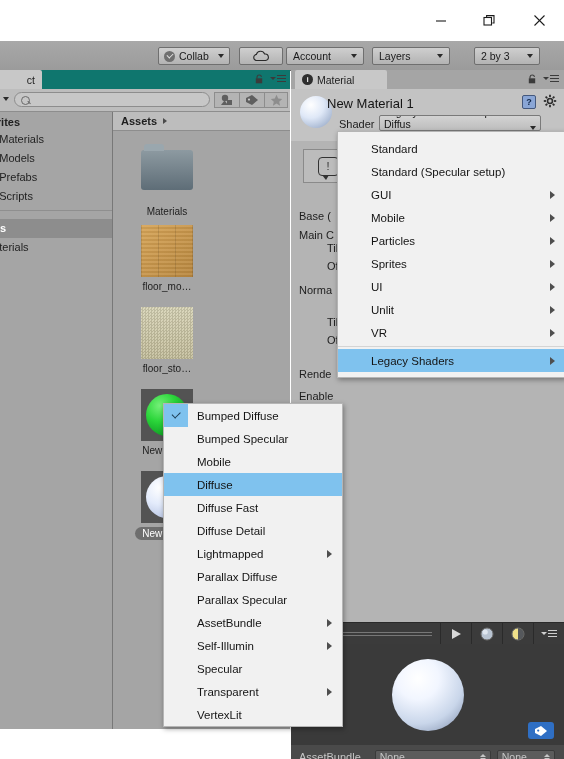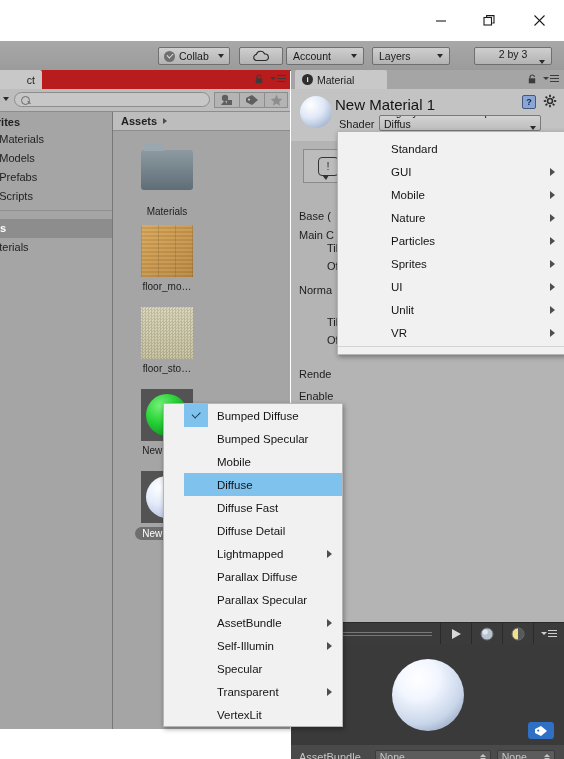--- a/index.html
+++ b/index.html
@@ -32,21 +32,21 @@
   .tbtn .lbl{white-space:nowrap;}
   .caret{width:0;height:0;border-left:3.5px solid transparent;border-right:3.5px solid transparent;border-top:4px solid #2a2a2a;}
 
   
   .collab-ic{width:11px;height:11px;border-radius:50%;background:#6f6f6f;
     display:flex;align-items:center;justify-content:center;}
   .collab-ic:after{content:"";width:5px;height:2.5px;border-left:1.6px solid #e6e6e6;border-bottom:1.6px solid #e6e6e6;transform:rotate(-45deg) translate(0.5px,-0.7px);}
 
   
   #project{left:0;top:70px;width:290px;height:659px;background:#a5a5a5;}
-  #proj-tabstrip{position:absolute;left:0;top:0;width:290px;height:19px;background:#b91c1c;}
+  #proj-tabstrip{position:absolute;left:0;top:0;width:290px;height:19px;background:#0f766e;}
   #proj-tab{position:absolute;left:-22px;top:0;width:64px;height:19px;
     background:#c8c8c8;border-radius:2px 2px 0 0;
     display:flex;align-items:center;justify-content:flex-end;padding-right:7px;
     font-size:10.5px;color:#1c1c1c;box-sizing:border-box;}
   .lockic{position:absolute;top:4px;width:9px;height:10px;}
   .menuic{position:absolute;top:5px;display:flex;align-items:center;gap:1px;}
   .menuic .tri{width:0;height:0;border-left:3px solid transparent;border-right:3px solid transparent;border-top:3.5px solid #3b3b3b;}
   .menuic .bars{display:flex;flex-direction:column;gap:1.5px;}
   .menuic .bars i{display:block;width:9px;height:1.4px;background:#3b3b3b;}
 
@@ -93,21 +93,21 @@
   
   #inspector{left:291px;top:70px;width:273px;height:689px;background:#a5a5a5;}
   #insp-tabstrip{position:absolute;left:0;top:0;width:273px;height:19px;background:#a5a5a5;}
   #insp-tab{position:absolute;left:4px;top:0;width:92px;height:19px;background:#c8c8c8;border-radius:2px 2px 0 0;
     display:flex;align-items:center;padding-left:7px;gap:4px;font-size:10.5px;color:#1c1c1c;box-sizing:border-box;}
   .info-ic{width:11px;height:11px;border-radius:50%;background:#2e2e2e;color:#e8e8e8;font-size:8px;font-weight:bold;
     display:flex;align-items:center;justify-content:center;line-height:1;}
   #insp-head{position:absolute;left:0;top:19px;width:273px;height:52px;background:#c3c3c3;border-bottom:1px solid #8d8d8d;}
   .mat-icon{position:absolute;left:9px;top:7px;width:32px;height:32px;border-radius:50%;
     background:radial-gradient(circle at 34% 28%,#ffffff,#dfe8f7 42%,#9fb0cc 85%,#7b8aa6 100%);}
-  .mat-title{position:absolute;left:44px;top:7px;font-size:15px;color:#141414;}
+  .mat-title{position:absolute;left:36px;top:7px;font-size:13px;color:#141414;}
   .shader-lbl{position:absolute;left:48px;top:29px;font-size:11px;color:#1c1c1c;}
   #shader-dd{position:absolute;left:88px;top:26px;width:162px;height:16px;
     background:linear-gradient(#d3d3d3,#bdbdbd);border:1px solid #7a7a7a;border-radius:2px;
     display:flex;align-items:flex-end;padding:0 4px;font-size:10.5px;color:#141414;box-sizing:border-box;overflow:hidden;}
   .help-ic{position:absolute;right:28px;top:6px;width:14px;height:14px;background:#8aa6d6;border:1px solid #44587d;border-radius:2px;
     color:#0f2546;font-size:9px;font-weight:bold;display:flex;align-items:center;justify-content:center;box-sizing:border-box;}
   .gear-ic{position:absolute;right:6px;top:5px;width:15px;height:15px;}
 
   #insp-body{position:absolute;left:0;top:71px;width:273px;height:481px;background:#b4b4b4;}
   .warnbox{position:absolute;left:12px;top:8px;width:50px;height:34px;background:#bcbcbc;border:1px solid #8a8a8a;
@@ -137,21 +137,21 @@
   .ab-dd{height:15px;background:#5c5c5c;border:1px solid #3a3a3a;border-radius:2px;color:#c6c6c6;font-size:10.5px;
     display:flex;align-items:center;padding:0 4px;box-sizing:border-box;}
   .stepper{display:flex;flex-direction:column;gap:1px;margin-left:auto;}
   .stepper i{display:block;width:0;height:0;border-left:3px solid transparent;border-right:3px solid transparent;}
   .stepper i.up{border-bottom:3px solid #c6c6c6;}
   .stepper i.dn{border-top:3px solid #c6c6c6;}
 
   
   .menu{position:absolute;background:#f1f1f1;border:1px solid #b5b5b5;box-shadow:1px 2px 5px rgba(0,0,0,.35);
     font-size:11.5px;color:#141414;z-index:50;}
-  .mi{height:23px;display:flex;align-items:center;padding-left:33px;padding-right:10px;box-sizing:border-box;white-space:nowrap;position:relative;margin-left:20px;}
+  .mi{height:23px;display:flex;align-items:center;padding-left:33px;padding-right:10px;box-sizing:border-box;white-space:nowrap;position:relative;}
   .mi.hl{background:#7fc2ee;}
   .mi .arw{position:absolute;right:10px;top:50%;transform:translateY(-50%);
     width:0;height:0;border-top:4px solid transparent;border-bottom:4px solid transparent;border-left:5px solid #4e4e4e;}
   .mi .chk{position:absolute;left:0;top:0;width:24px;height:23px;background:#7fc2ee;display:flex;align-items:center;justify-content:center;}
   .mi .chk:after{content:"";width:7px;height:3.5px;border-left:1.6px solid #1b3a50;border-bottom:1.6px solid #1b3a50;transform:rotate(-45deg) translate(1px,-1px);}
   .msep{height:1px;background:#d4d4d4;margin:2px 0;}
 
   #menu-main{left:337px;top:131px;width:227px;padding:5px 0;}
   #menu-sub{left:163px;top:403px;width:178px;padding:0;}
 </style>
@@ -190,21 +190,21 @@
     </svg>
   </div>
   <div class="tbtn" style="left:286px;width:78px;padding:0 6px;">
     <span class="lbl">Account</span>
     <span class="caret" style="margin-left:auto;"></span>
   </div>
   <div class="tbtn" style="left:372px;width:78px;padding:0 6px;">
     <span class="lbl">Layers</span>
     <span class="caret" style="margin-left:auto;"></span>
   </div>
-  <div class="tbtn" style="left:474px;width:78px;padding:0 6px;flex-direction:column;">
+  <div class="tbtn" style="left:474px;width:66px;padding:0 6px;">
     <span class="lbl">2 by 3</span>
     <span class="caret" style="margin-left:auto;"></span>
   </div>
 </div>
 
 <div class="abs" id="project">
 
   <div id="proj-tabstrip">
     <div id="proj-tab">
       <span>ct</span>
@@ -441,52 +441,55 @@
         </span>
     </span>
   </div>
 </div>
 
 <div class="menu" id="menu-main">
   <div class="mi">
       <span>Standard</span>
     </div>
   <div class="mi">
+      <span>Standard (Specular setup)</span>
+    </div>
+  <div class="mi">
       <span>GUI</span>
       <span class="arw"></span>
     </div>
   <div class="mi">
       <span>Mobile</span>
       <span class="arw"></span>
     </div>
   <div class="mi">
-      <span>Nature</span>
-      <span class="arw"></span>
-    </div>
-  <div class="mi">
       <span>Particles</span>
       <span class="arw"></span>
     </div>
   <div class="mi">
       <span>Sprites</span>
       <span class="arw"></span>
     </div>
   <div class="mi">
       <span>UI</span>
       <span class="arw"></span>
     </div>
   <div class="mi">
       <span>Unlit</span>
       <span class="arw"></span>
     </div>
   <div class="mi">
       <span>VR</span>
       <span class="arw"></span>
     </div>
   <div class="msep"></div>
+  <div class="mi hl">
+      <span>Legacy Shaders</span>
+      <span class="arw"></span>
+    </div>
 </div>
 
 <div class="menu" id="menu-sub">
   <div class="mi">
       <span class="chk"></span>
       <span>Bumped Diffuse</span>
     </div>
   <div class="mi">
       <span>Bumped Specular</span>
     </div>

